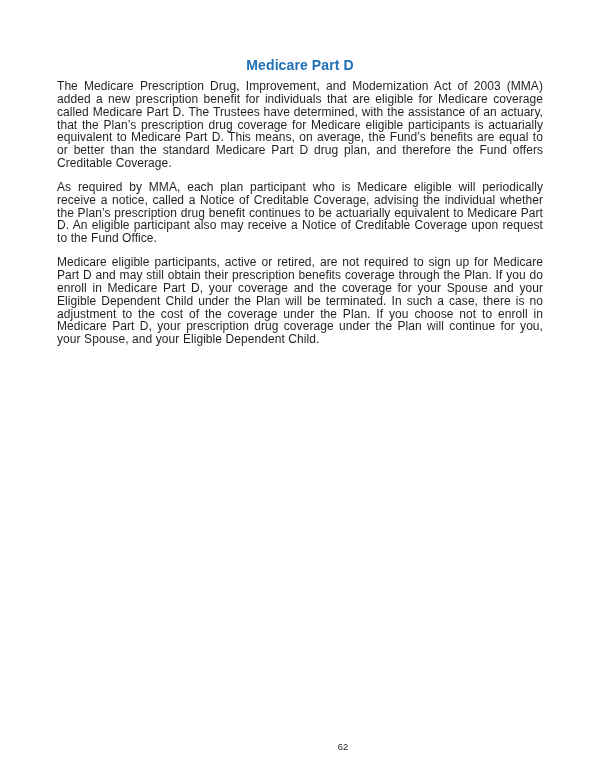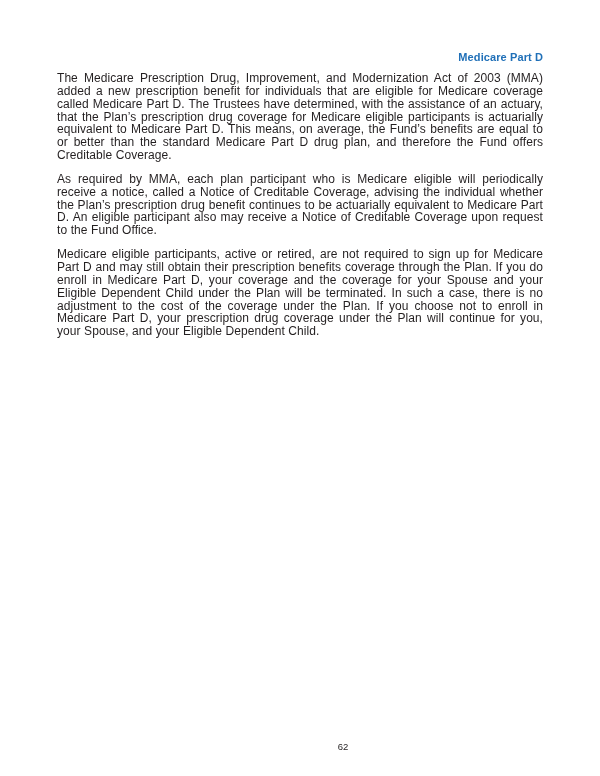--- a/index.html
+++ b/index.html
@@ -26,27 +26,27 @@
   }
 
   .content {
     position: absolute;
     left: 57px;
     top: 50px;
     width: 486px;
   }
 
   .section-heading {
-    font-size: 11px;
+    font-size: 14px;
     font-weight: bold;
     color: #2070b8;
     letter-spacing: 0.1px;
     line-height: 14px;
-    margin: 0 0 8px 0;
-    text-align: right;
+    margin: 8px 0 8px 0;
+    text-align: center;
   }
 
   .body-par {
     font-size: 12px;
     line-height: 12.85px;
     color: #231f20;
     text-align: justify;
     text-justify: inter-word;
     margin: 0 0 11px 0;
     letter-spacing: 0.005em;

